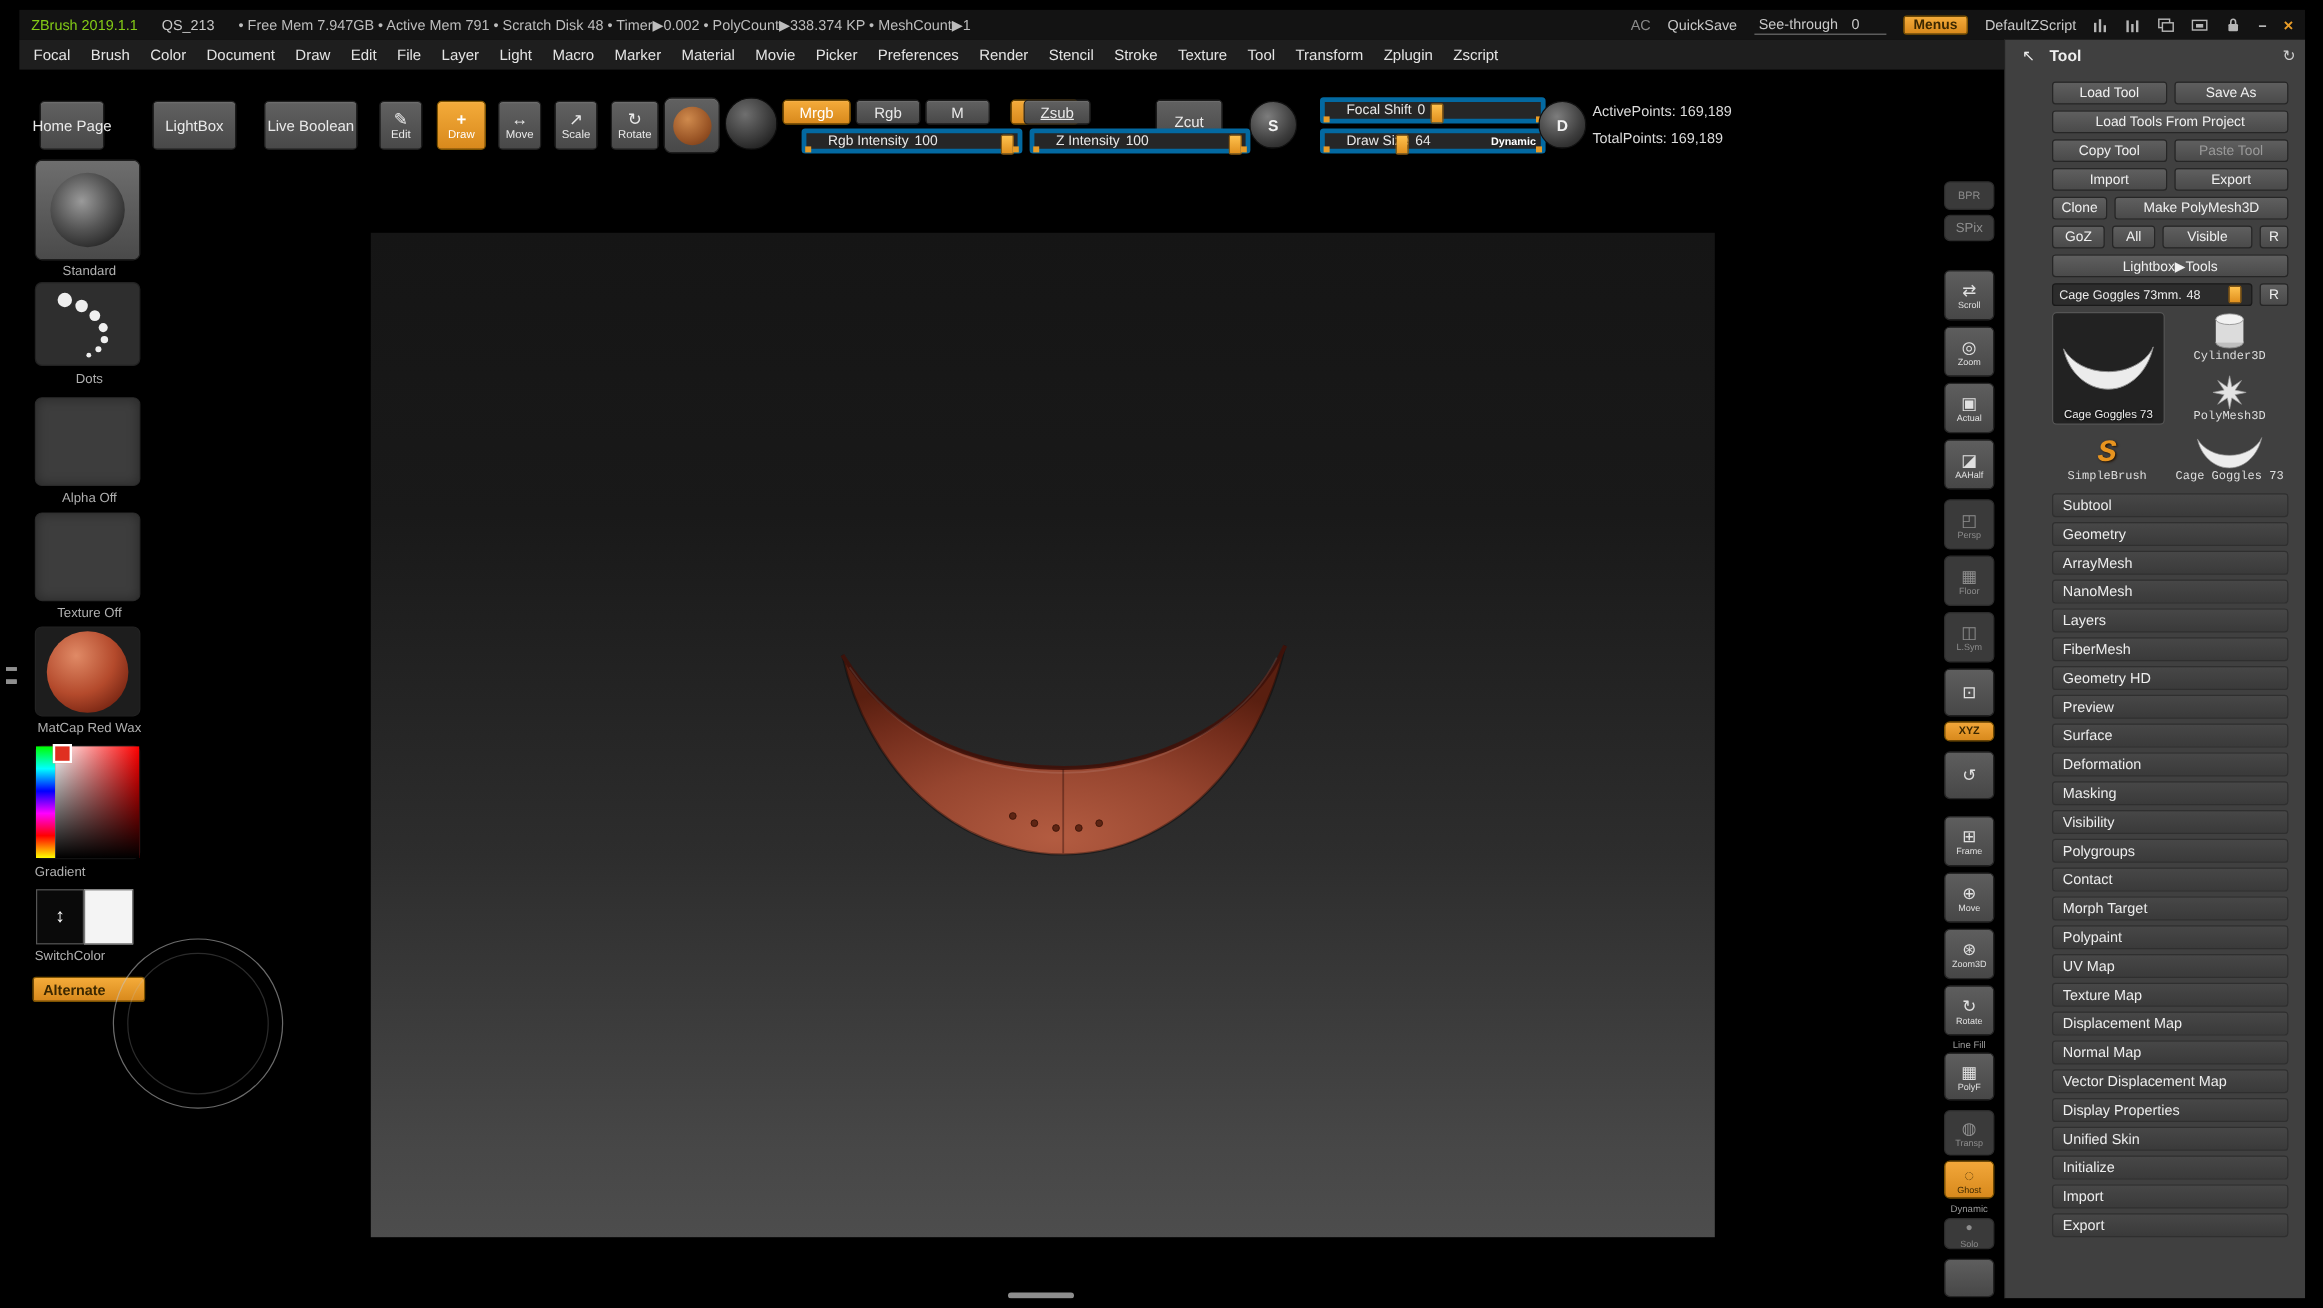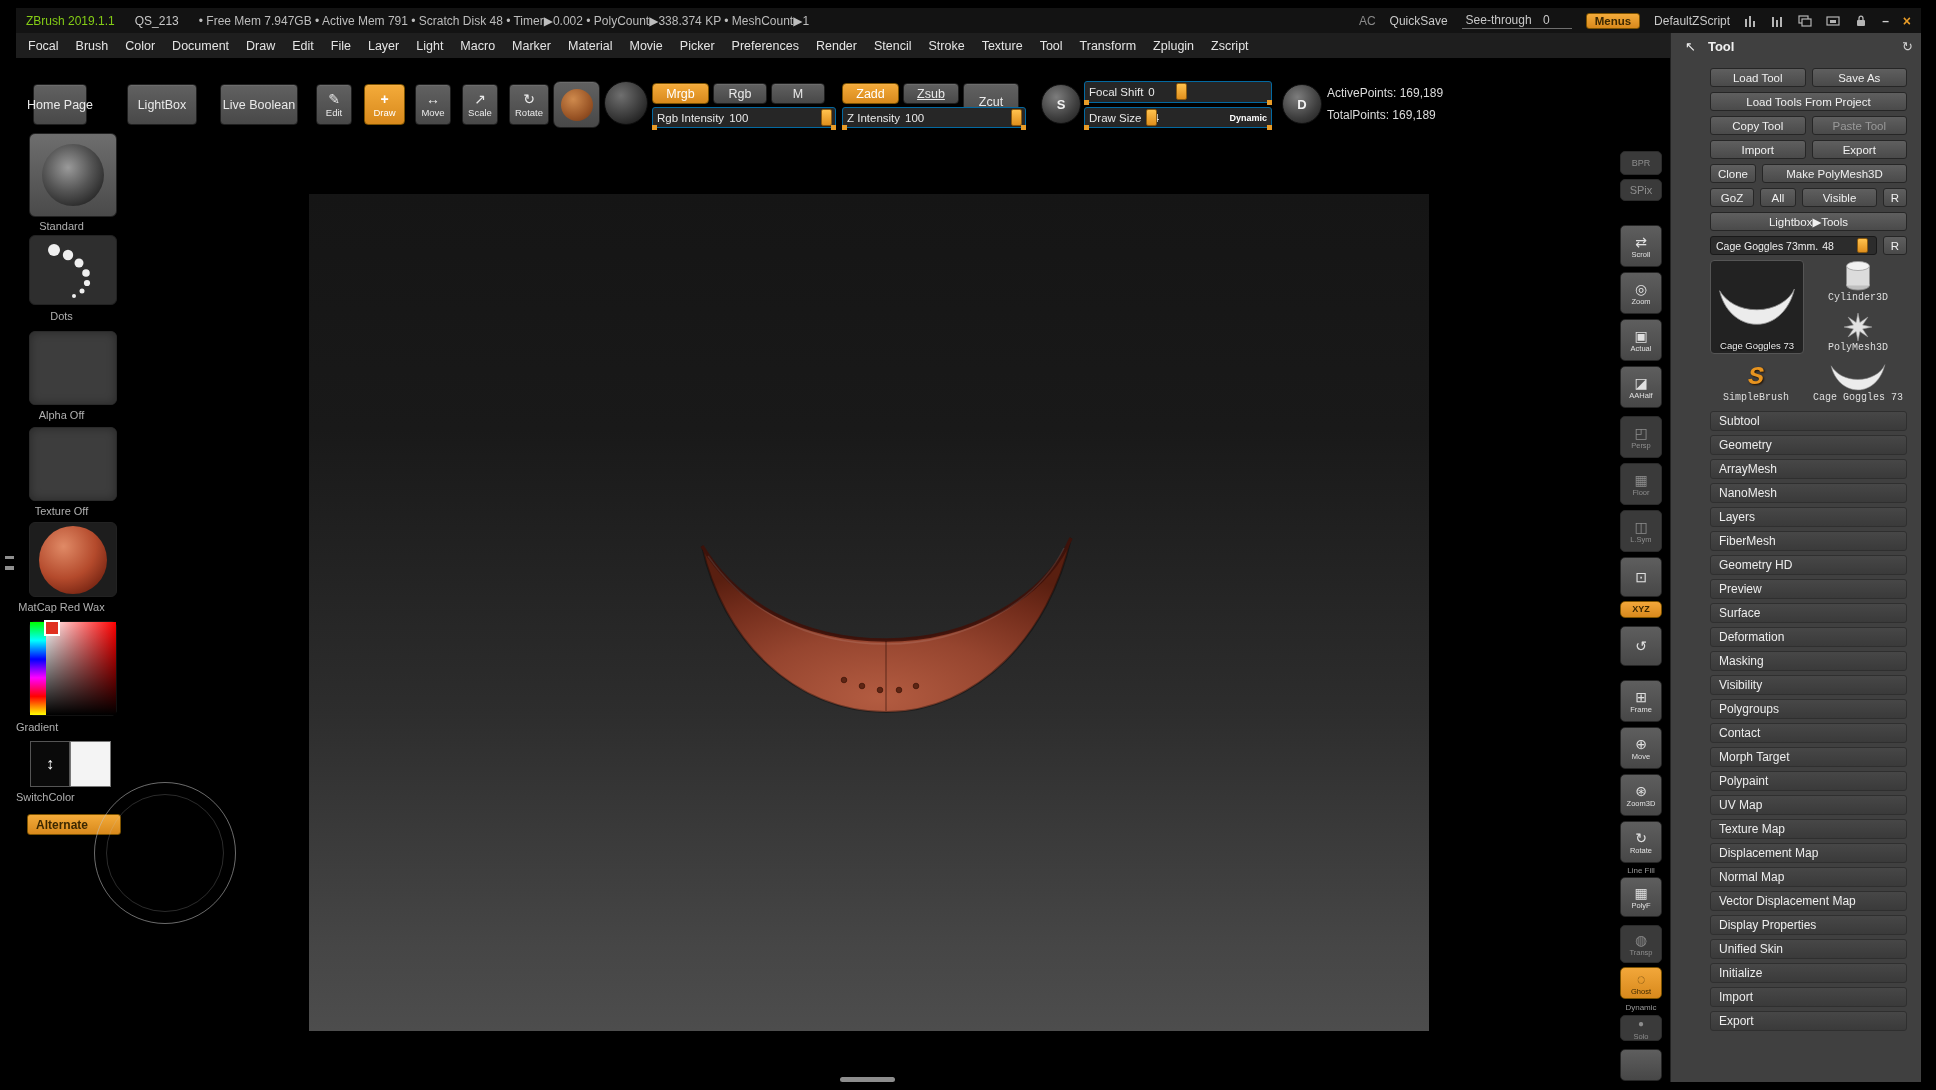--- a/index.html
+++ b/index.html
@@ -20,32 +20,32 @@
              color:#3c2800;font-weight:bold;padding:1px 8px;font-size:11.5px;}
   .tbicon{display:inline-flex;align-items:center;}
   
   .gbtn{position:absolute;background:linear-gradient(#616161,#484848);border:1px solid #1f1f1f;
         border-radius:4px;color:#eaeaea;display:flex;align-items:center;justify-content:center;
         font-size:12.5px;box-shadow:inset 0 1px 0 rgba(255,255,255,.08);white-space:nowrap;box-sizing:border-box;}
   .gbtn.orange{background:linear-gradient(#f4ab3a,#d8891c);border-color:#7c5200;color:#fff;}
   .tcol{flex-direction:column;gap:0;}
   .tglyph{font-size:14px;line-height:16px;}
   .tlabel{font-size:9.5px;line-height:11px;}
-  .slider{position:absolute;background:#262626;border:1px solid #0369a1;border-radius:3px;color:#e8e8e8;
-          font-size:11.5px;display:flex;align-items:center;padding-left:4px;box-sizing:border-box;}
+  .slider{position:absolute;background:#262626;border:4px solid #0369a1;border-radius:3px;color:#e8e8e8;
+          font-size:11.5px;display:flex;align-items:center;padding-left:18px;box-sizing:border-box;margin-left:16px;}
   .slider .val{margin-left:5px;}
   .handle{position:absolute;top:1px;width:9px;height:15px;background:linear-gradient(#ffc24e,#e08f1d);
           border:1px solid #8a5a10;border-radius:2px;}
   .slider::before,.slider::after{content:"";position:absolute;bottom:-3px;width:5px;height:5px;background:#e89c28;}
   .slider::before{left:-1px}.slider::after{right:-1px}
   .dyn{position:absolute;right:4px;font-size:9px;font-weight:bold;color:#fff;}
   .ptsline{position:absolute;font-size:12px;color:#dcdcdc;}
   
   .traythumb{position:absolute;left:29px;width:88px;border-radius:6px;box-sizing:border-box;}
-  .traylabel{position:absolute;left:12px;width:99px;text-align:center;color:#b0b0b0;font-size:11px;
+  .traylabel{position:absolute;left:25px;width:99px;text-align:center;color:#b0b0b0;font-size:11px;
              white-space:nowrap;overflow:hidden;text-overflow:ellipsis;}
   .traylabel.leftal{text-align:left;padding-left:4px;box-sizing:border-box;}
   
   .shelfbtn{position:absolute;left:1620px;width:42px;background:linear-gradient(#5e5e5e,#474747);
             border:1px solid #262626;border-radius:5px;color:#e0e0e0;display:flex;flex-direction:column;
             align-items:center;justify-content:center;box-sizing:border-box;}
   .shelfbtn .glyph{font-size:14px;line-height:16px;}
   .shelfbtn .cap{font-size:7.5px;line-height:9px;}
   .shelfbtn.dim{background:#3a3a3a;color:#8d8d8d;border-color:#2b2b2b;}
   .shelfbtn.orangebg{background:linear-gradient(#f2a73a,#d8891c);color:#3c2800;border-color:#7c5200;}
@@ -211,21 +211,21 @@
   </div>
 <div class="slider" style="left:652px;top:107px;width:184px;height:21px;">
   <span>Rgb Intensity</span>
   <span class="val">100</span>
   <span class="handle" style="right:3px;"></span>
 </div>
 
 <div class="gbtn orange" style="left:842px;top:83px;width:57px;height:21px;">
     <span>Zadd</span>
   </div>
-<div class="gbtn" style="left:903px;top:83px;width:56px;height:21px;text-decoration:underline;">
+<div class="gbtn" style="left:853px;top:83px;width:56px;height:21px;text-decoration:underline;">
     <span>Zsub</span>
   </div>
 <div class="gbtn" style="left:963px;top:83px;width:56px;height:38px;">
     <span>Zcut</span>
   </div>
 <div class="slider" style="left:842px;top:107px;width:184px;height:21px;">
   <span>Z Intensity</span>
   <span class="val">100</span>
   <span class="handle" style="right:3px;"></span>
 </div>

